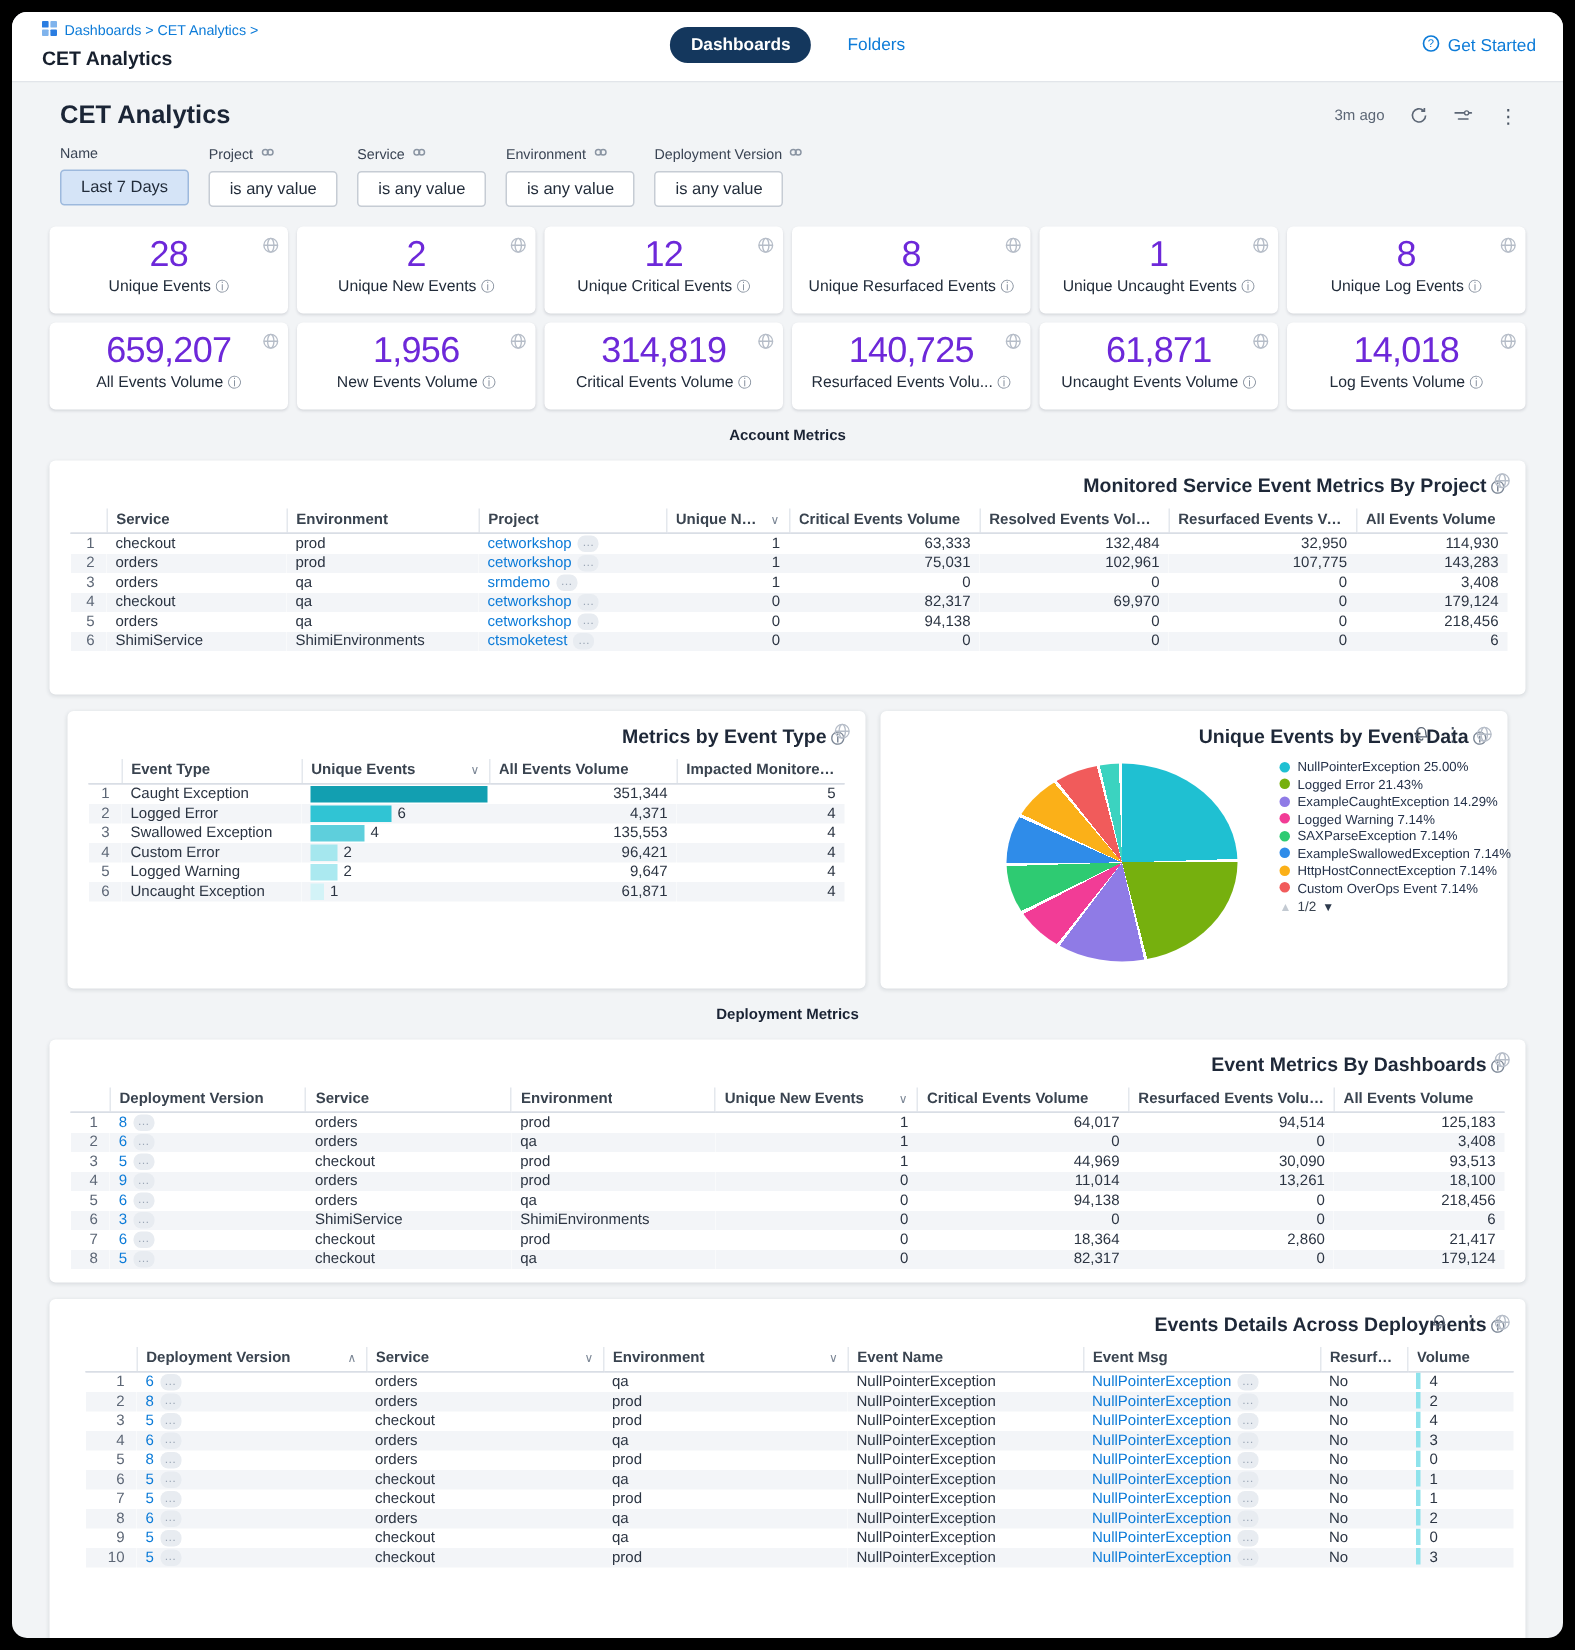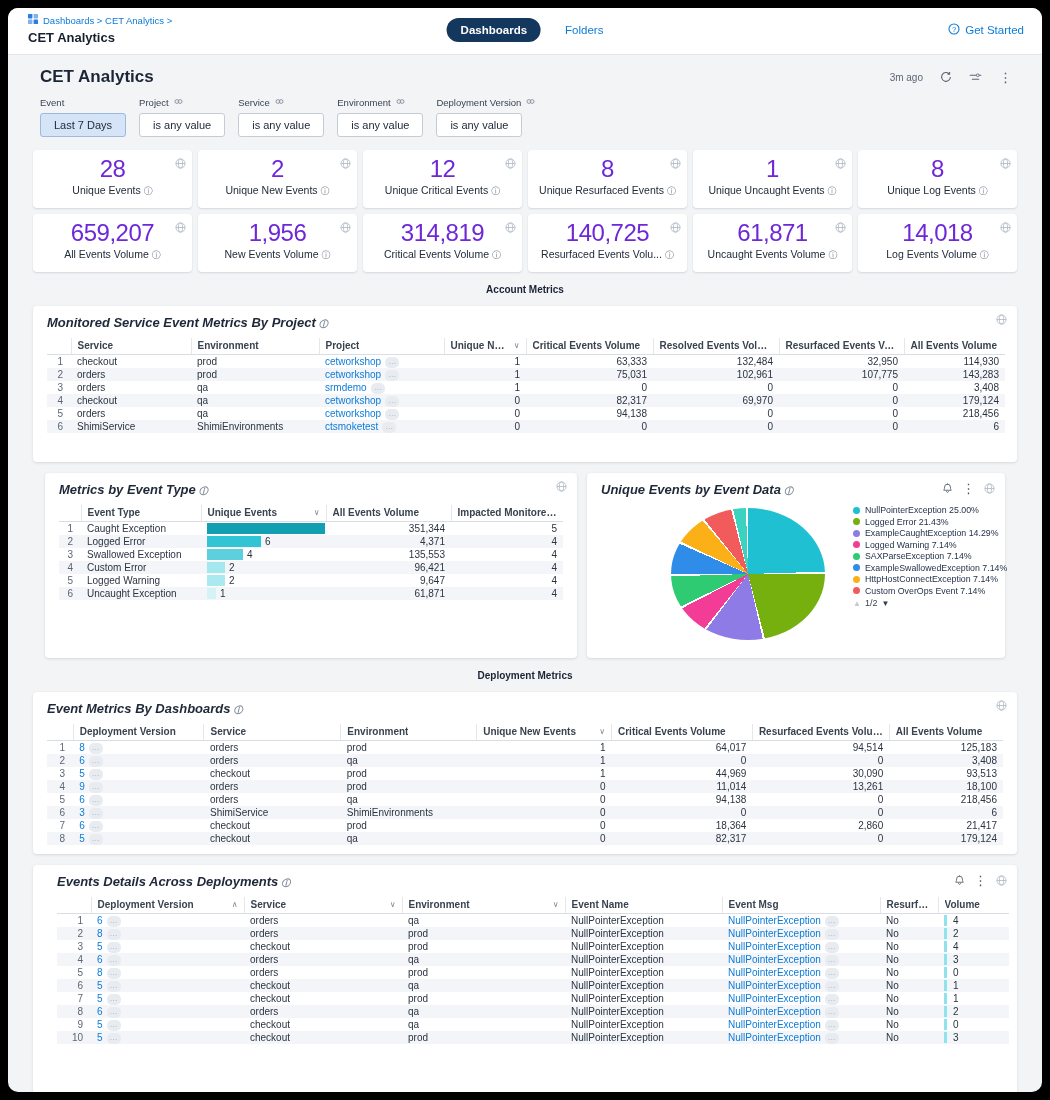--- a/index.html
+++ b/index.html
@@ -35,21 +35,21 @@
   .kpi { flex:0 0 159px; height:58px; background:#fff; border-radius:4px; box-shadow:0 1px 2px rgba(25,35,55,.14); position:relative; text-align:center; }
   .kpi-val { font-size:24px; font-weight:400; color:#6d28d9; margin-top:5px; letter-spacing:-.5px; }
   .kpi-label { font-size:10.5px; color:#222c3a; margin-top:1px; }
   .kpi-globe { position:absolute; top:5px; right:6px; cursor:pointer; }
   .info { color:#7c8796; font-size:9px; margin-left:3px; cursor:pointer; }
 
   .section-title { text-align:center; font-size:10px; font-weight:700; color:#1a2334; margin:12px 0 0; }
 
   
   .panel { background:#fff; border-radius:4px; box-shadow:0 1px 3px rgba(25,35,55,.13); margin:11px 25px 0; padding:9px 14px 8px; position:relative; }
-  .panel-head { text-align:left; font-size:13px; font-weight:600; color:#1e2838;font-style:italic; }
+  .panel-head { text-align:right; font-size:13px; font-weight:600; color:#1e2838; }
   .panel-icons { position:absolute; top:8px; right:10px; display:flex; gap:9px; align-items:center; }
   .p-project { height:156px; }
   .panel-row { display:flex; gap:10px; margin:11px 37px 0; }
   .panel-row .panel { margin:0; }
   .p-etype { flex:0 0 532px; height:185px; }
   .p-pie { flex:1; height:185px; }
   .p-deploy { height:162px; }
   .p-details { height:250px;padding-left:24px; }
 
   table.grid { border-collapse:collapse; table-layout:fixed; width:100%; margin-top:7px; font-size:10px; }
@@ -127,21 +127,21 @@
               </g>
               <circle cx="9.5" cy="2.5" r="1.5" fill="#fff" stroke="#5c6675" stroke-width="1"></circle>
             </svg>
           </span>
         <span class="mi kebab">⋮</span>
       </div>
     </div>
 
     <div class="filter-bar" id="filters">
         <div class="filter selected"><div class="f-label">
-            <span>Event</span>
+            <span>Name</span>
           </div><button class="f-btn">Last 7 Days</button></div>
         <div class="filter"><div class="f-label">
             <span>Project</span>
             <span><svg viewBox="0 0 10 10" width="9" height="9">
                 <g fill="none" stroke="#8b95a3" stroke-width="1.1">
                   <circle cx="3.2" cy="5" r="2.1"></circle>
                   <circle cx="6.8" cy="5" r="2.1"></circle>
                 </g>
               </svg></span>
           </div><button class="f-btn">is any value</button></div>

